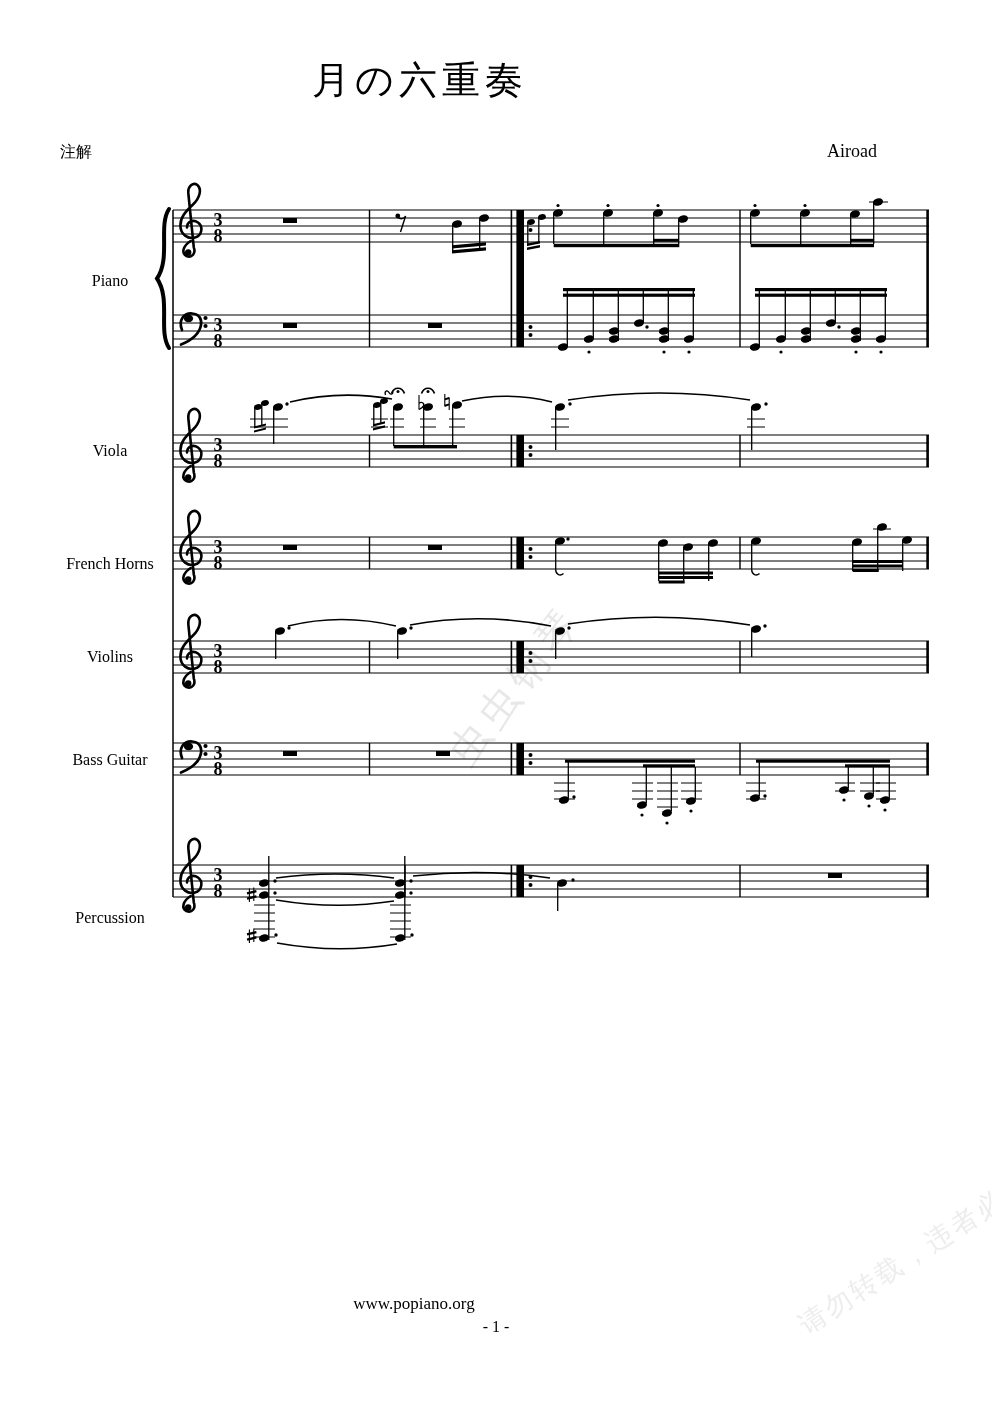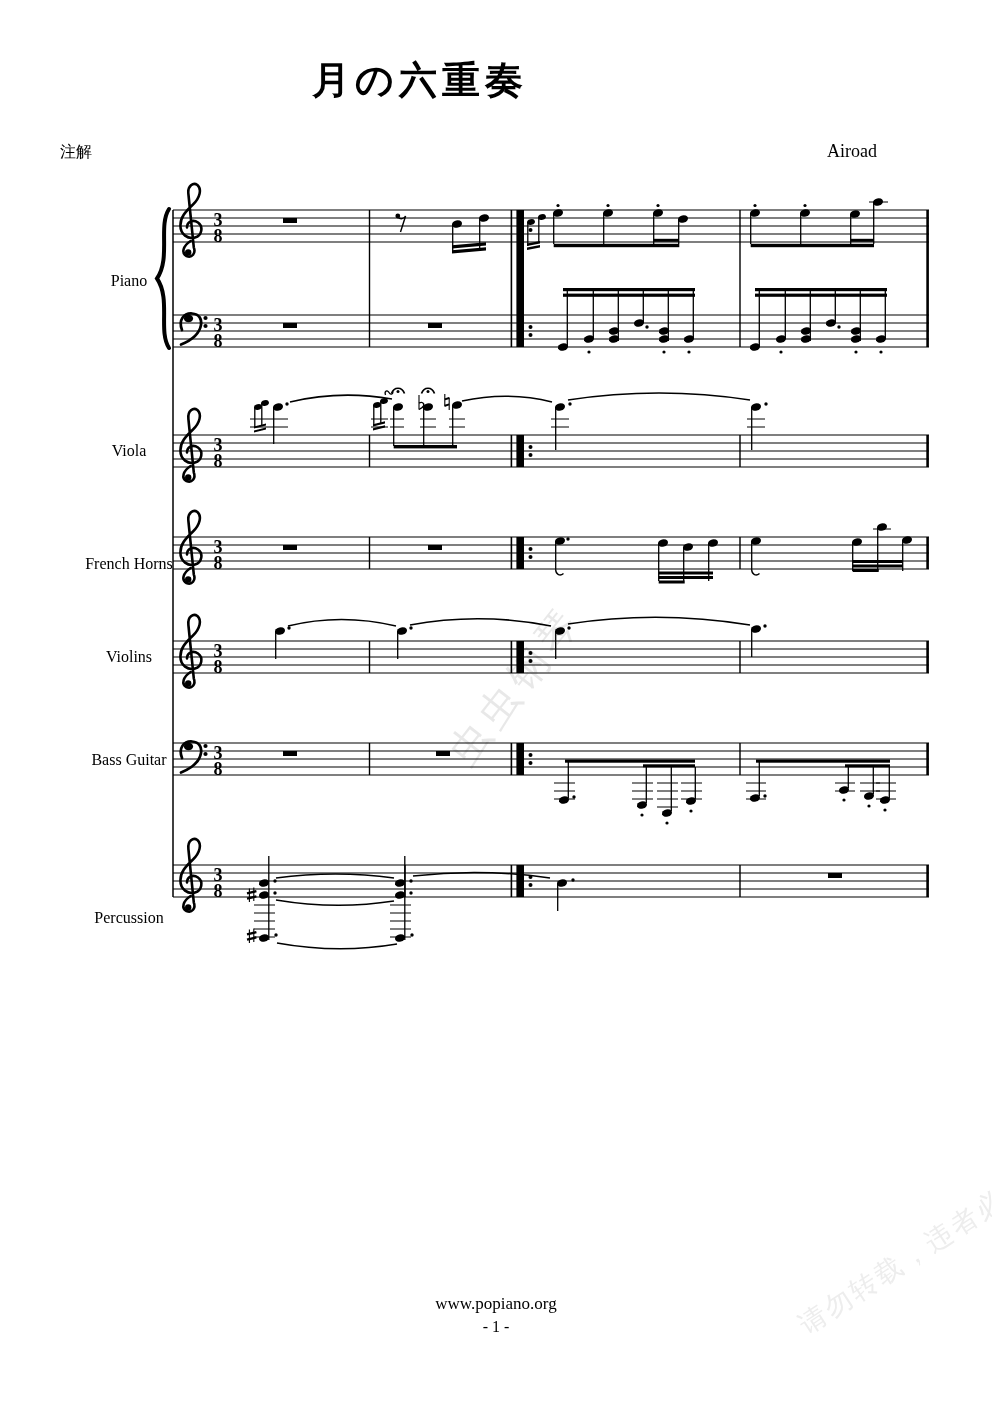--- a/index.html
+++ b/index.html
@@ -1,33 +1,33 @@
 <!DOCTYPE html>
 <html><head>
 <meta charset="utf-8">
 <style>
   html,body{margin:0;padding:0;background:#fff;}
   .page{position:relative;width:992px;height:1403px;background:#fff;overflow:hidden;
         font-family:"Liberation Serif",serif;color:#000;}
   .title{position:absolute;top:55px;left:0;width:840px;text-align:center;
-         font-size:38px;font-weight:bold;letter-spacing:5px;}
+         font-size:38px;font-weight:normal;letter-spacing:5px;}
   .annotation{position:absolute;top:142px;left:60px;font-size:16px;text-align:right;}
   .author{position:absolute;top:141px;left:772px;width:160px;text-align:center;font-size:18px;}
-  .part-label{position:absolute;left:0;width:220px;text-align:center;font-size:16px;line-height:20px;margin-left:19px;}
+  .part-label{position:absolute;left:0;width:220px;text-align:center;font-size:16px;line-height:20px;}
   .lbl-piano{top:271px;} .lbl-viola{top:441px;} .lbl-fh{top:554px;}
   .lbl-violins{top:647px;} .lbl-bg{top:750px;} .lbl-perc{top:908px;}
   .score-svg{position:absolute;top:180px;left:0;}
   .ts{font-family:"Liberation Serif",serif;font-weight:bold;font-size:18px;text-anchor:middle;}
   .wm-center{position:absolute;left:436px;top:742px;transform-origin:0 0;transform:rotate(-52deg);
              font-size:40px;letter-spacing:7px;color:#d9d9d9;opacity:.6;
              font-family:"DejaVu Sans",sans-serif;white-space:nowrap;}
   .wm-corner{position:absolute;left:792px;top:1312px;transform-origin:0 0;transform:rotate(-33deg);
              font-size:27px;letter-spacing:3px;color:#ededed;
              font-family:"DejaVu Sans",sans-serif;white-space:nowrap;}
-  .footer-url{position:absolute;top:1294px;left:0;width:992px;text-align:center;font-size:17px;}
+  .footer-url{position:absolute;top:1294px;left:0;width:828px;text-align:center;font-size:17px;}
   .footer-page{position:absolute;top:1318px;left:0;width:992px;text-align:center;font-size:16px;}
 </style>
 </head>
 <body>
 
 <div class="page">
 
   <div class="title">月の六重奏</div>
   <div class="annotation">注解</div>
   <div class="author">Airoad</div>

